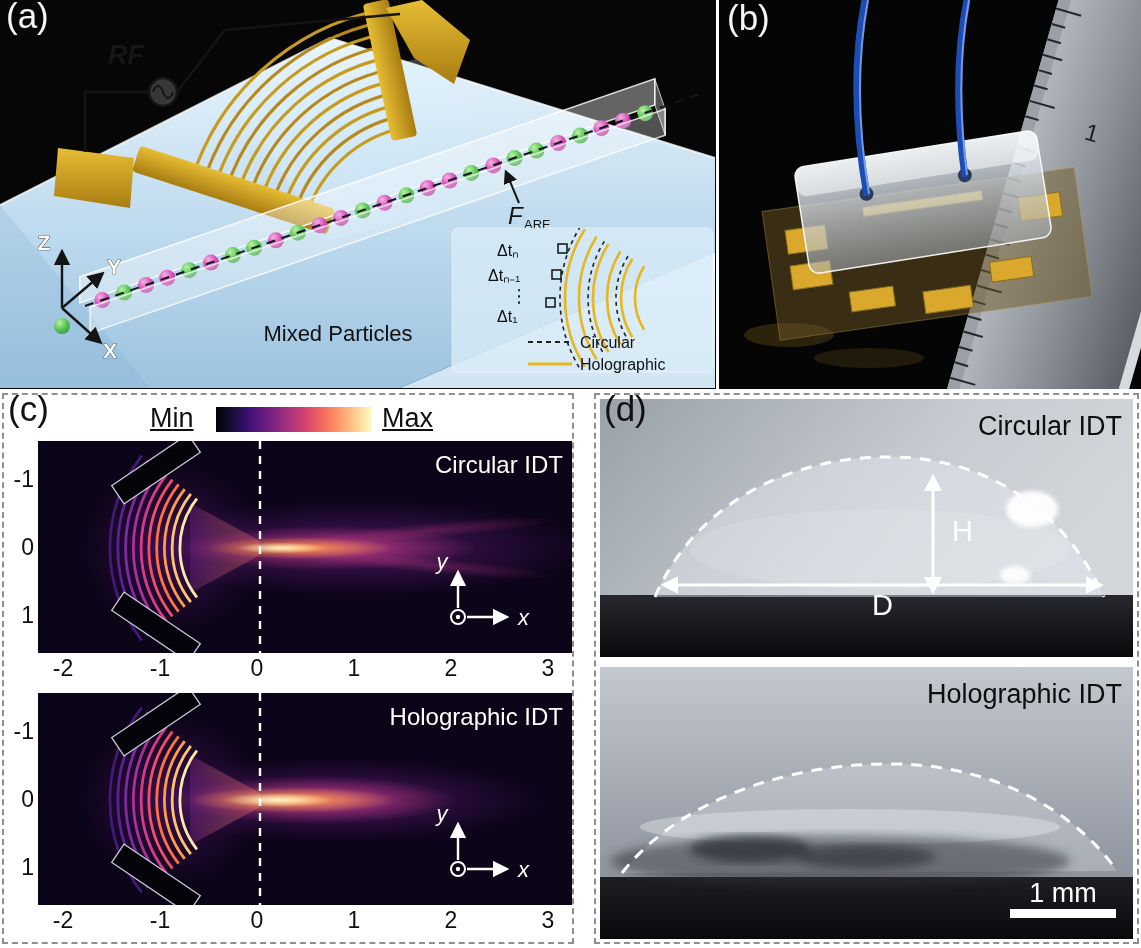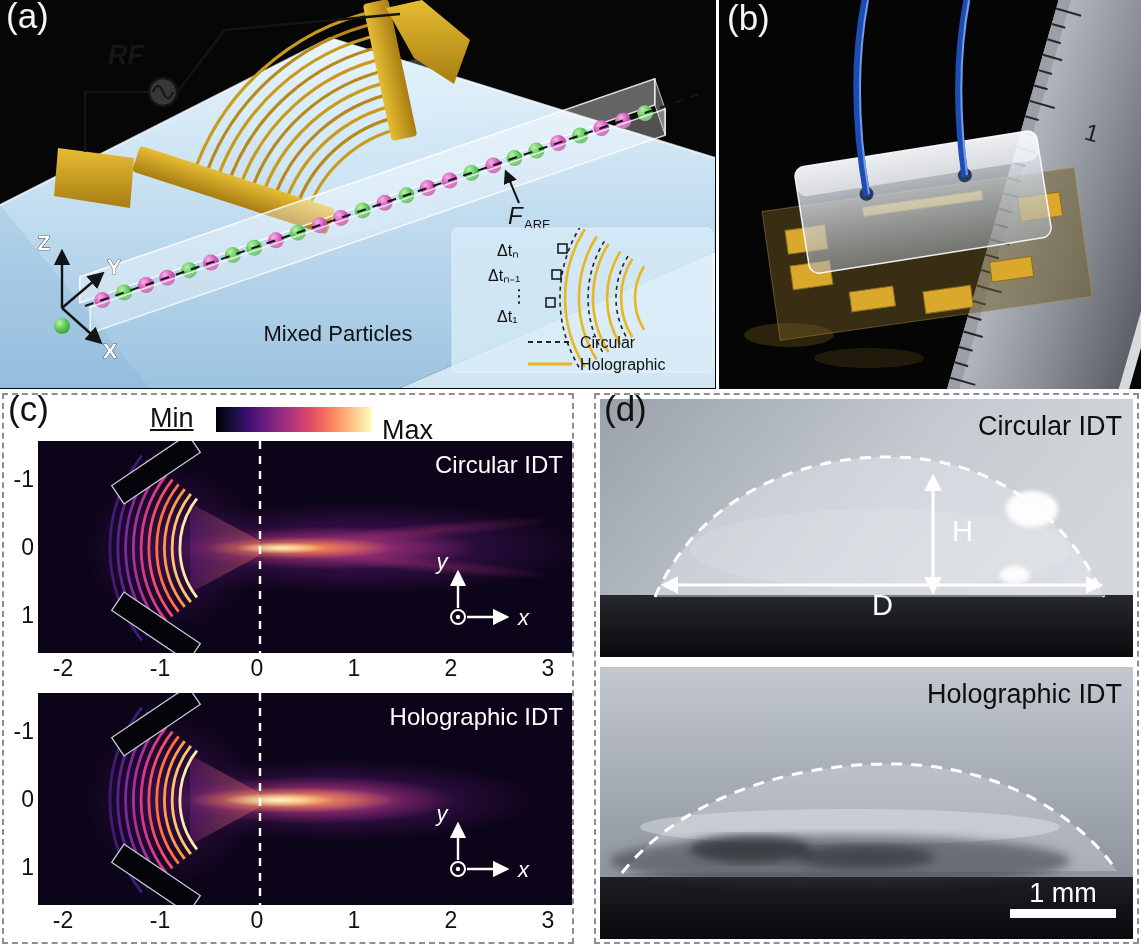--- a/index.html
+++ b/index.html
@@ -250,21 +250,21 @@
         <path d="M248,175 C241,120 239,60 250,0" stroke="#7fa4ec" stroke-width="2" opacity="0.9"></path>
       </g>
     </svg>
   </div>
 
   <div class="panel dash-box" id="panel-c" style="left:2px;top:393px;width:572px;height:551px;">
     <span class="panel-label" style="left:4px;top:-6px;color:#111;">(c)</span>
 
     <span class="cbar-label" style="left:146px;top:8px;">Min</span>
     <div class="cbar"></div>
-    <span class="cbar-label" style="left:378px;top:20px;">Max</span>
+    <span class="cbar-label" style="left:378px;top:8px;">Max</span>
 
     <svg class="abs" style="left:34px;top:46px;" width="535" height="212" viewBox="0 0 535 212">
       <defs>
         <radialGradient id="m1-fw">
             <stop offset="0" stop-color="#fff3bd"></stop>
             <stop offset="1" stop-color="#fff3bd" stop-opacity="0"></stop>
           </radialGradient>
         <radialGradient id="m1-fo">
             <stop offset="0" stop-color="#ff9c42"></stop>
             <stop offset="1" stop-color="#ff9c42" stop-opacity="0"></stop>

